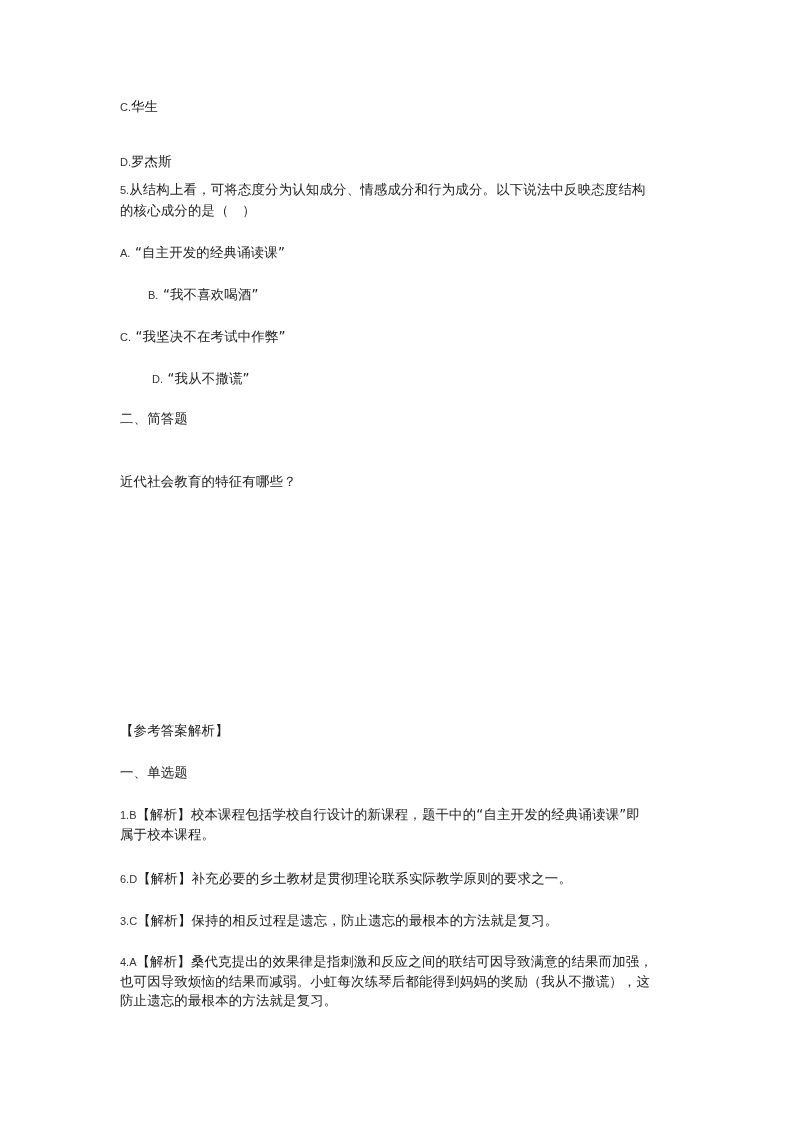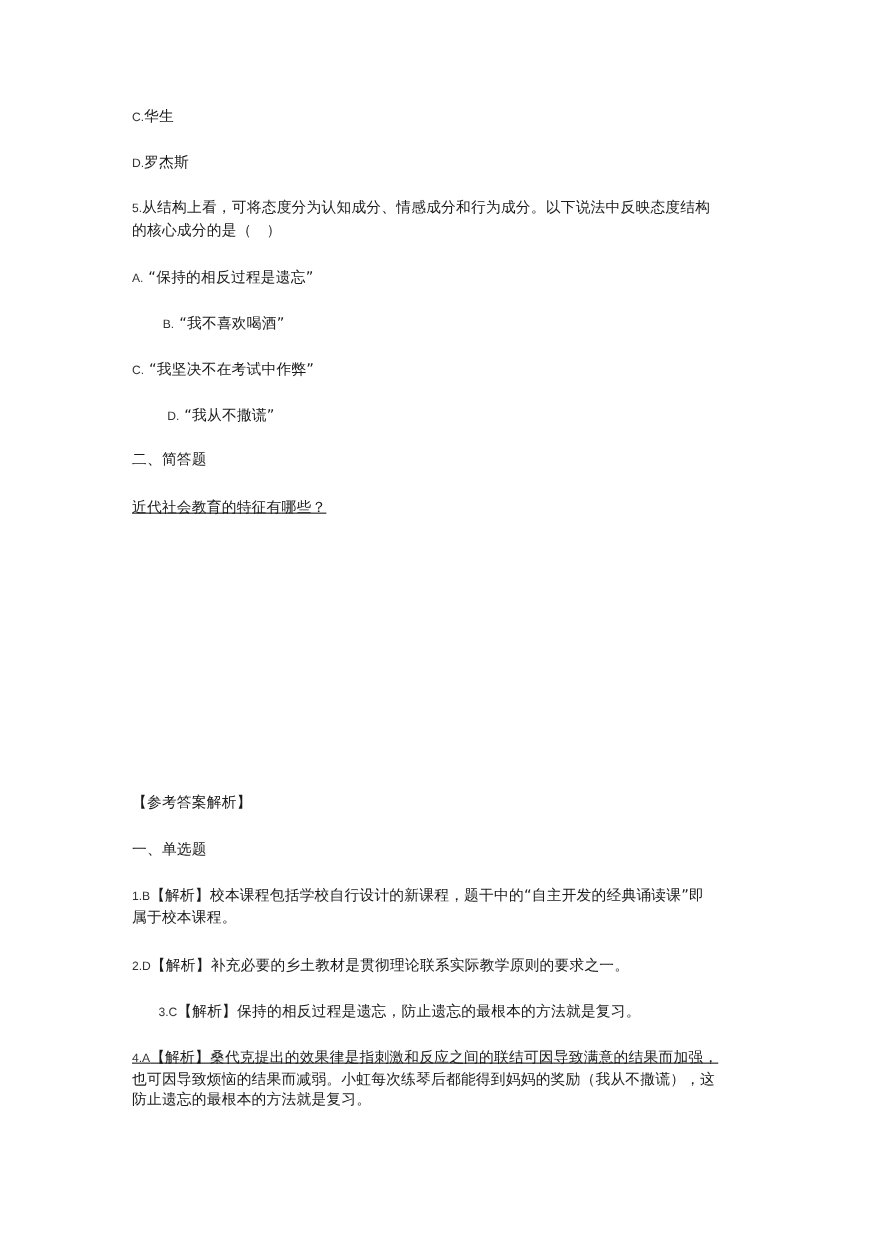--- a/index.html
+++ b/index.html
@@ -38,70 +38,70 @@
   }
 </style>
 </head>
 <body>
 
 <div class="page">
 
   <div class="line" style="top:97px;">
     <span class="prefix">C.</span><span>华生</span>
   </div>
-  <div class="line" style="top:139px;">
+  <div class="line" style="top:152px;">
     <span class="prefix">D.</span><span>罗杰斯</span>
   </div>
 
   <div>
     <div class="line" style="top:180px;">
       <span class="prefix">5.</span><span>从结构上看，可将态度分为认知成分、情感成分和行为成分。以下说法中反映态度结构</span>
     </div>
     <div class="line" style="top:201px;">的核心成分的是（　）</div>
 
     <div class="line" style="top:243px;">
-      <span class="prefix">A.</span> <span>“保持的相反过程是遗忘”</span>
+      <span class="prefix">A.</span> <span>“自主开发的经典诵读课”</span>
     </div>
     <div class="line" style="top:285px;padding-left:28px;">
       <span class="prefix">B.</span> <span>“我不喜欢喝酒”</span>
     </div>
     <div class="line" style="top:327px;">
       <span class="prefix">C.</span> <span>“我坚决不在考试中作弊”</span>
     </div>
     <div class="line" style="top:369px;padding-left:32px;">
       <span class="prefix">D.</span> <span>“我从不撒谎”</span>
     </div>
   </div>
 
   <div class="line" style="top:409px;">二、简答题</div>
-  <div class="line" style="top:452px;text-decoration:underline;">近代社会教育的特征有哪些？</div>
+  <div class="line" style="top:472px;">近代社会教育的特征有哪些？</div>
 
   <div class="line" style="top:721px;text-align:center;">【参考答案解析】</div>
   <div class="line" style="top:763px;">一、单选题</div>
 
   <div>
     <div class="line" style="top:805px;">
       <span class="prefix">1.B</span><span>【解析】校本课程包括学校自行设计的新课程，题干中的“自主开发的经典诵读课”即</span>
     </div>
     <div class="line" style="top:825px;">属于校本课程。</div>
   </div>
 
   <div>
     <div class="line" style="top:869px;">
-      <span class="prefix">2.D</span><span>【解析】补充必要的乡土教材是贯彻理论联系实际教学原则的要求之一。</span>
+      <span class="prefix">6.D</span><span>【解析】补充必要的乡土教材是贯彻理论联系实际教学原则的要求之一。</span>
     </div>
   </div>
 
   <div>
-    <div class="line" style="top:911px;margin-left:24px;">
+    <div class="line" style="top:911px;">
       <span class="prefix">3.C</span><span>【解析】保持的相反过程是遗忘，防止遗忘的最根本的方法就是复习。</span>
     </div>
   </div>
 
   <div>
-    <div class="line" style="top:952px;text-decoration:underline;">
+    <div class="line" style="top:952px;">
       <span class="prefix">4.A</span><span>【解析】桑代克提出的效果律是指刺激和反应之间的联结可因导致满意的结果而加强，</span>
     </div>
     <div class="line" style="top:972px;">也可因导致烦恼的结果而减弱。小虹每次练琴后都能得到妈妈的奖励（我从不撒谎），这</div>
     <div class="line" style="top:991px;">防止遗忘的最根本的方法就是复习。</div>
   </div>
 
 </div>
 
 </body></html>

